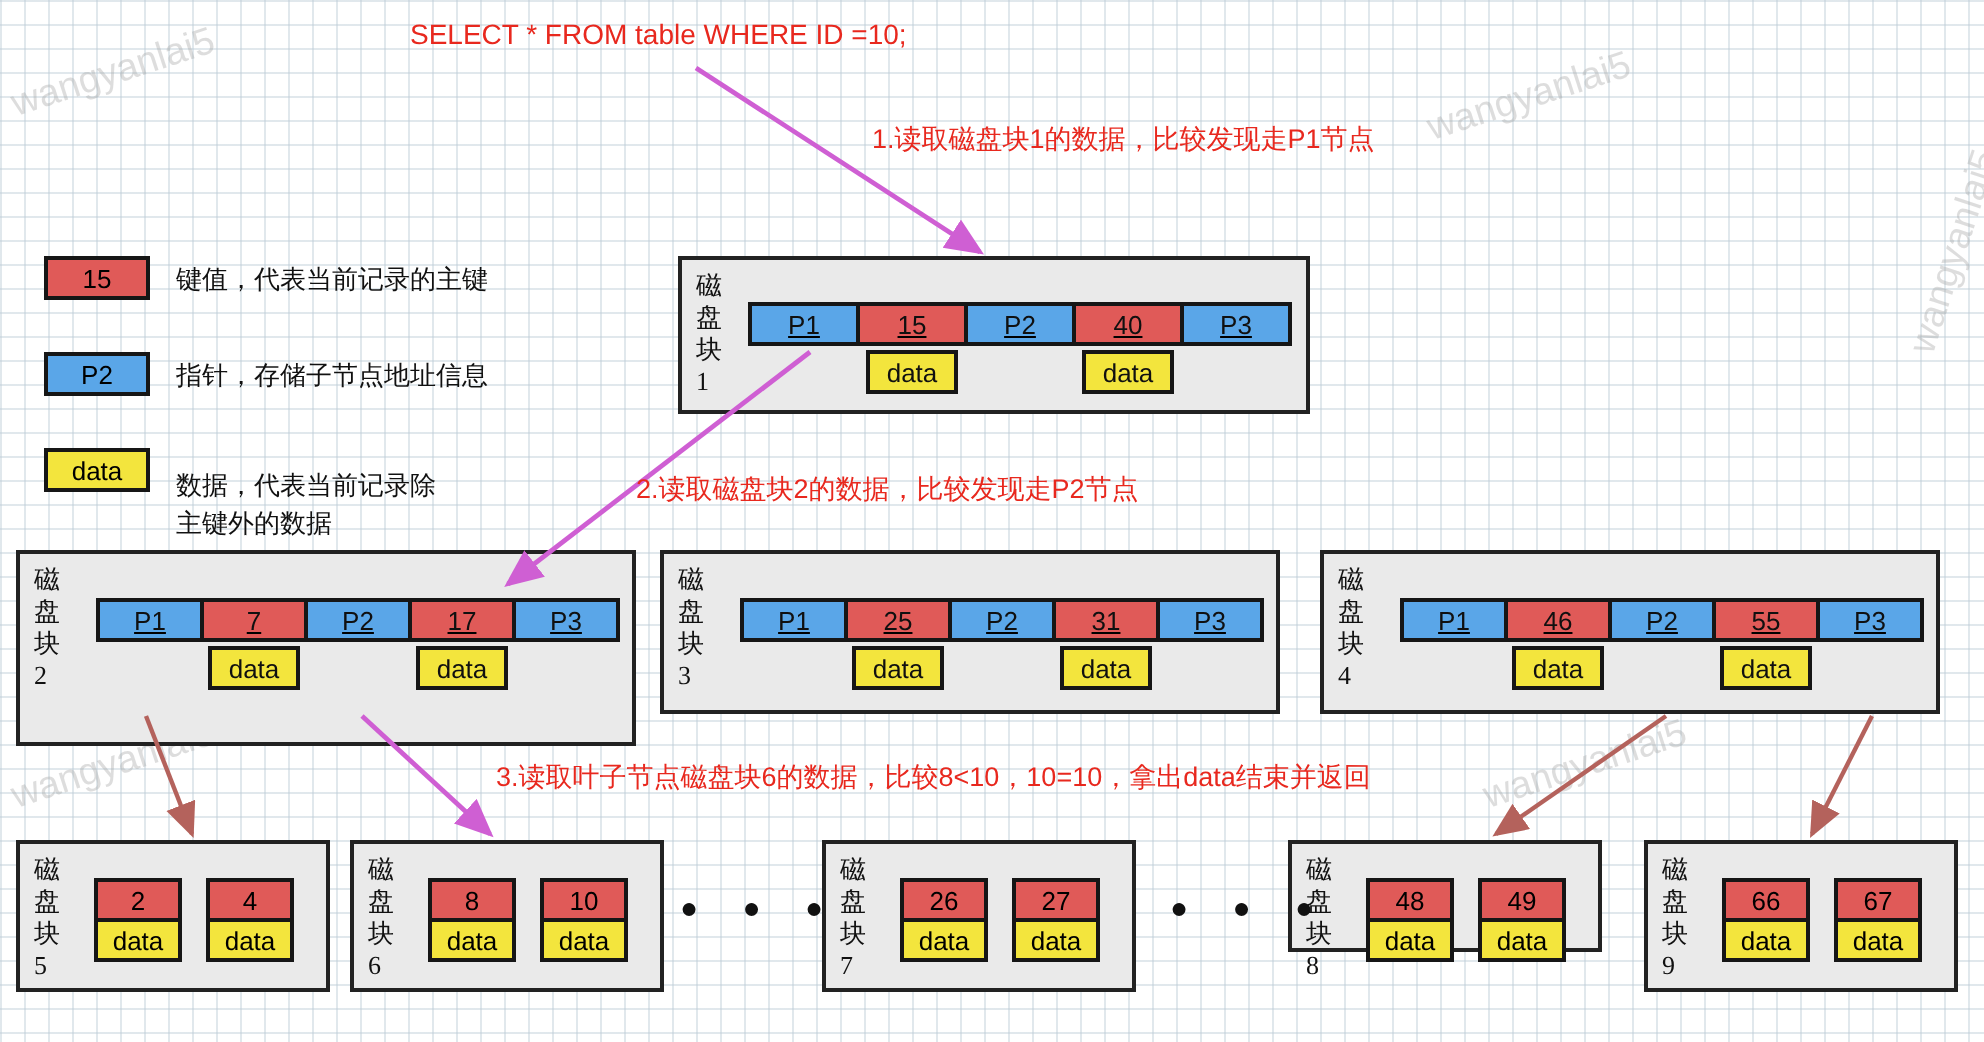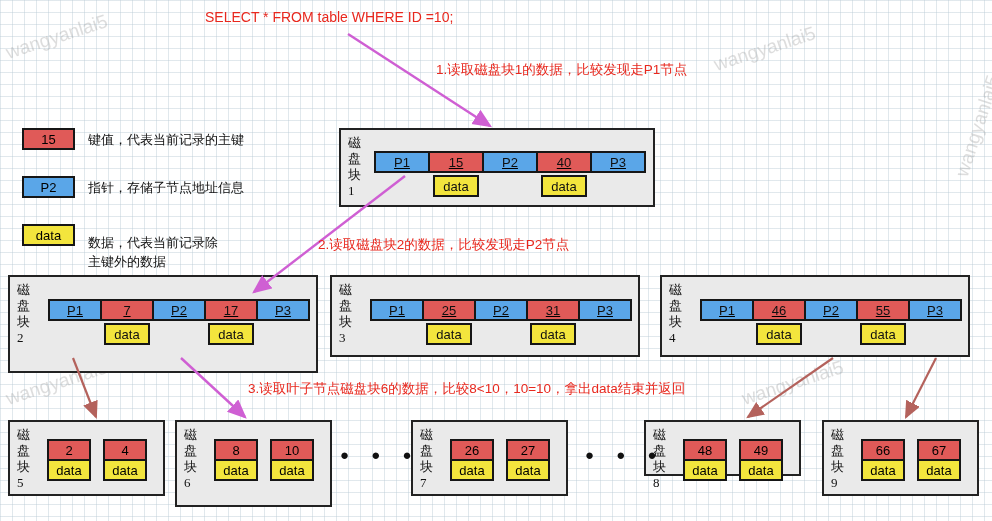--- a/index.html
+++ b/index.html
@@ -112,21 +112,21 @@
 </div>
 
 <div class="block" style="left:8px;top:420px;width:157px;height:76px">
   <div class="vlabel">磁盘块5</div>
   <div class="leafkey" style="left:37px;top:17px">2</div>
   <div class="leafkey" style="left:93px;top:17px">4</div>
   <div class="leafdata" style="left:37px;top:37px">data</div>
   <div class="leafdata" style="left:93px;top:37px">data</div>
 </div>
 
-<div class="block" style="left:175px;top:420px;width:157px;height:87px">
+<div class="block" style="left:175px;top:420px;width:157px;height:76px">
   <div class="vlabel">磁盘块6</div>
   <div class="leafkey" style="left:37px;top:17px">8</div>
   <div class="leafkey" style="left:93px;top:17px">10</div>
   <div class="leafdata" style="left:37px;top:37px">data</div>
   <div class="leafdata" style="left:93px;top:37px">data</div>
 </div>
 
 <div class="dots" style="left:340px;top:446px">● ● ●</div>
 
 <div class="block" style="left:411px;top:420px;width:157px;height:76px">

